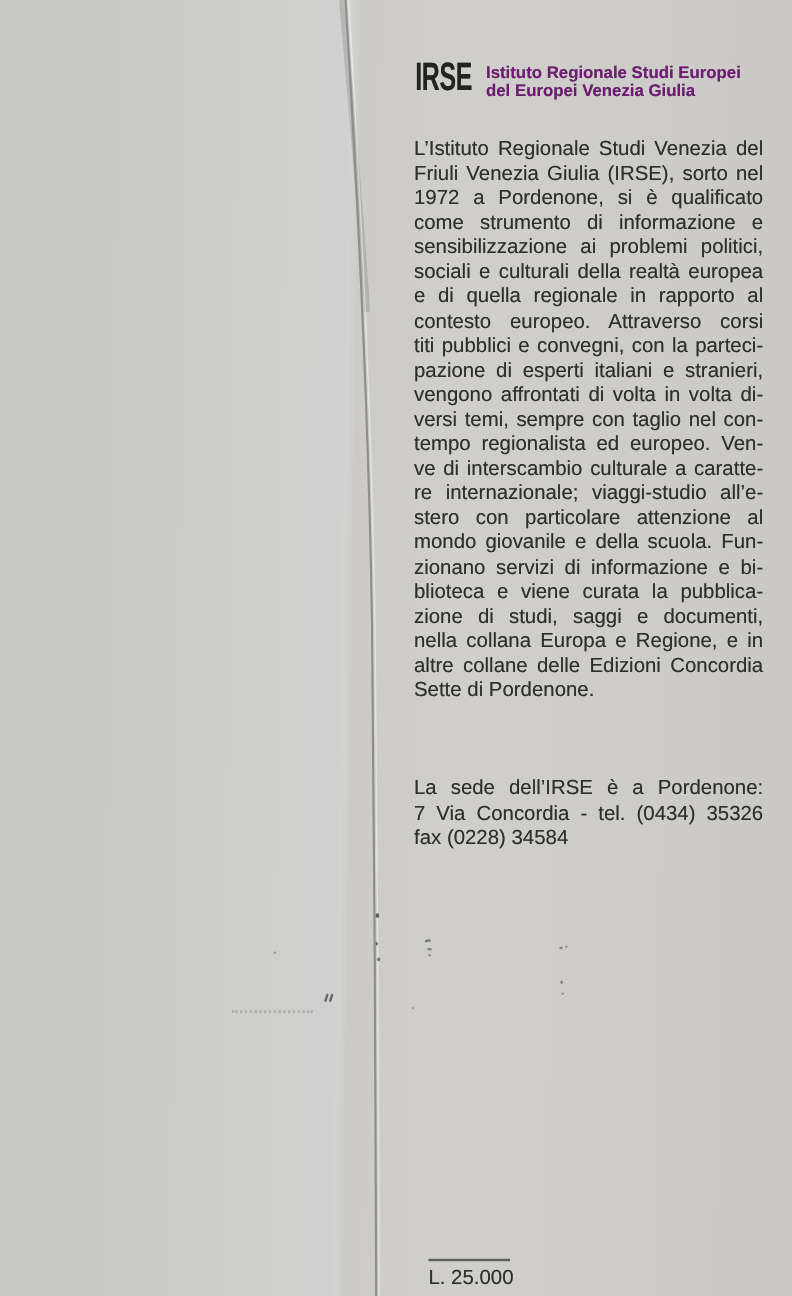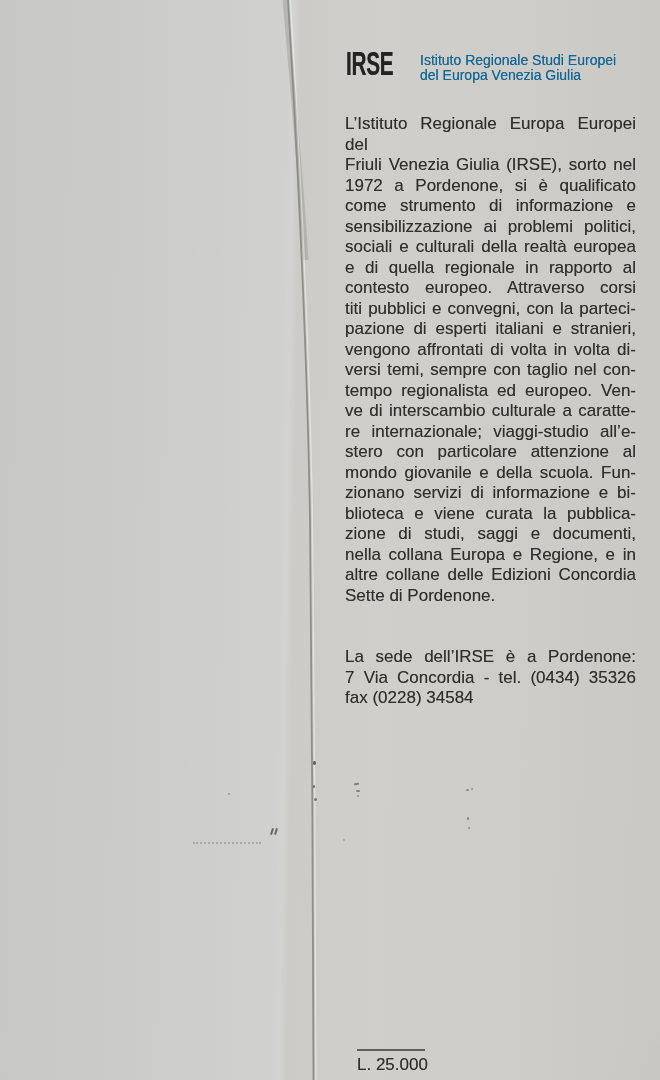--- a/index.html
+++ b/index.html
@@ -28,24 +28,23 @@
   .logo-acronym{
     position:absolute;left:0;top:0;
     font-size:33px;font-weight:bold;line-height:1;
     letter-spacing:-0.5px;
     display:inline-block;transform:scaleX(0.63);transform-origin:0 0;
     color:#232321;text-shadow:0 0 0.6px rgba(35,35,33,0.6);
     white-space:nowrap;
   }
   .logo-name{
     position:absolute;left:59px;top:6px;
-    font-size:14px;font-weight:normal;line-height:15px;
-    color:#0369a1;text-shadow:0 0 0.5px rgba(42,42,39,0.55);
+    font-size:14px;font-weight:bold;line-height:15px;
+    color:#701a75;text-shadow:0 0 0.5px rgba(42,42,39,0.55);
     white-space:nowrap;
-    margin-left:15px;
   }
 
   
   .textblock{
     position:absolute;left:345px;width:291px;
     font-size:17px;line-height:20.5px;
     color:var(--ink);
     text-shadow:0 0 0.55px rgba(46,46,43,0.5);
   }
   .textblock .tline{text-align:justify;text-align-last:justify;}
@@ -78,26 +77,26 @@
 <svg class="fold-layer" width="660" height="1080" viewBox="0 0 660 1080" xmlns="http://www.w3.org/2000/svg">
   <path d="M285,0 C293,90 301,180 306,260" stroke="rgba(122,122,115,0.30)" stroke-width="5" fill="none"></path>
   <path d="M288,0 C297,150 307,330 310,520 C312,700 313,900 313.5,1080" stroke="#8b8b84" stroke-width="1.8" fill="none" opacity="0.95"></path>
   <path d="M290.5,0 C299.5,150 309.5,330 312.5,520 C314.5,700 315.5,900 316,1080" stroke="rgba(255,255,255,0.45)" stroke-width="1.2" fill="none"></path>
 </svg>
 
 <div class="logo">
   <span class="logo-acronym">IRSE</span>
   <div class="logo-name">
     <div>Istituto Regionale Studi Europei</div>
-    <div>del Europa Venezia Giulia</div>
+    <div>del Europei Venezia Giulia</div>
   </div>
 </div>
 
 <div class="textblock desc">
-    <div class="tline">L’Istituto Regionale Europa Europei del</div>
+    <div class="tline">L’Istituto Regionale Studi Venezia del</div>
     <div class="tline">Friuli Venezia Giulia (IRSE), sorto nel</div>
     <div class="tline">1972 a Pordenone, si è qualificato</div>
     <div class="tline">come strumento di informazione e</div>
     <div class="tline">sensibilizzazione ai problemi politici,</div>
     <div class="tline">sociali e culturali della realtà europea</div>
     <div class="tline">e di quella regionale in rapporto al</div>
     <div class="tline">contesto europeo. Attraverso corsi</div>
     <div class="tline">titi pubblici e convegni, con la parteci-</div>
     <div class="tline">pazione di esperti italiani e stranieri,</div>
     <div class="tline">vengono affrontati di volta in volta di-</div>

